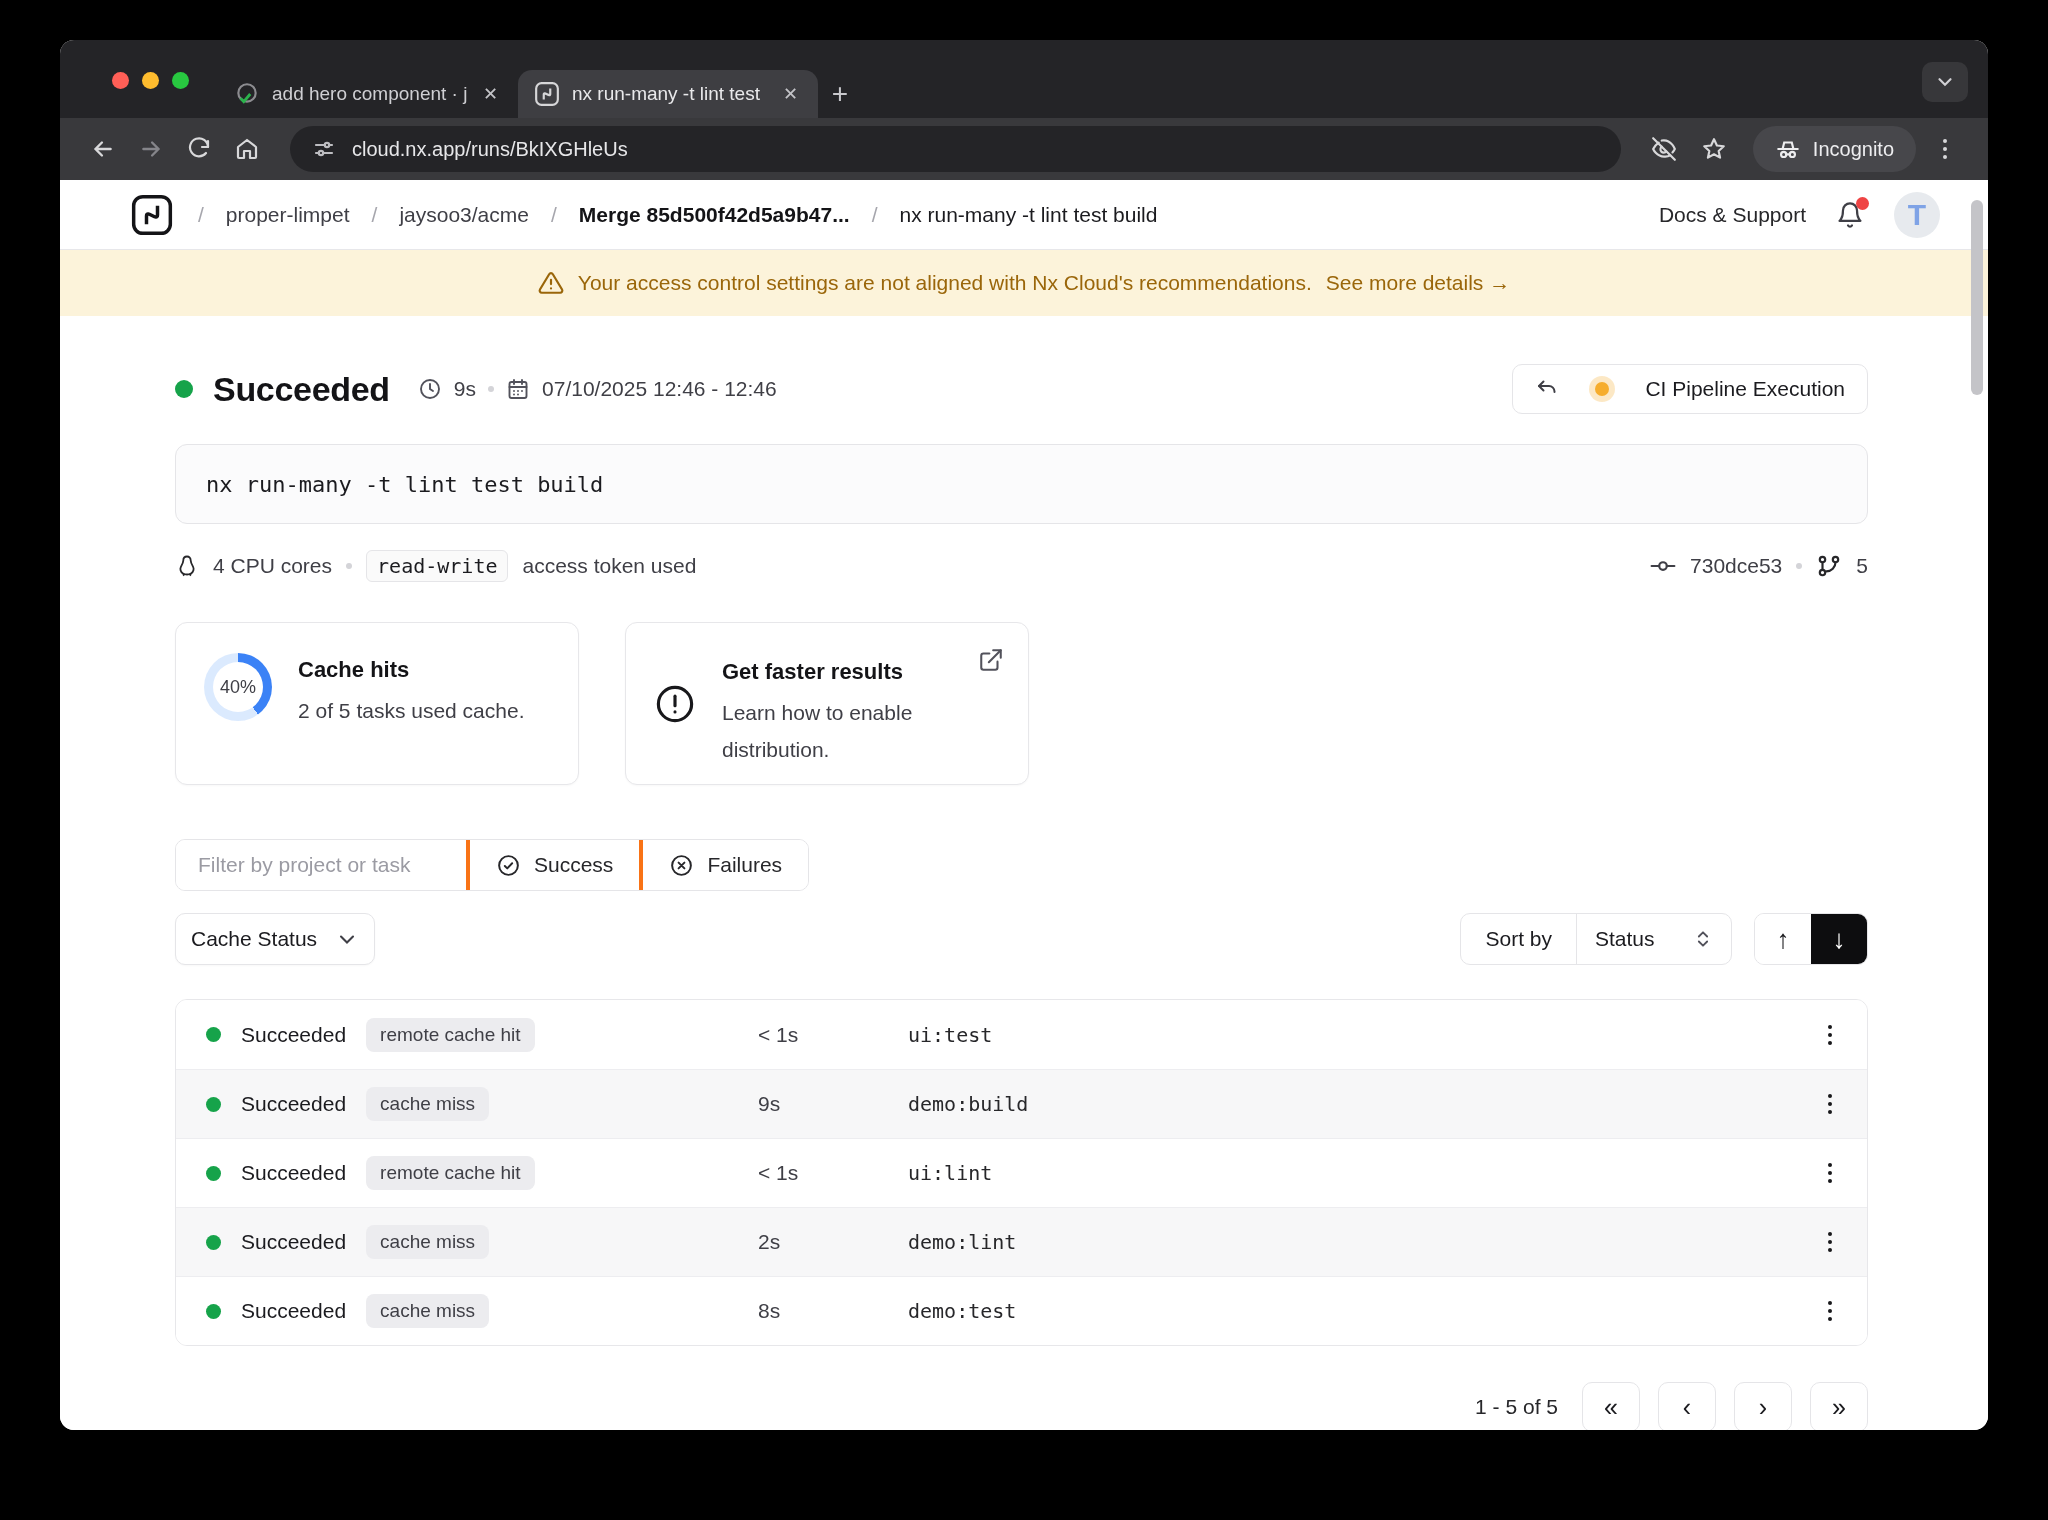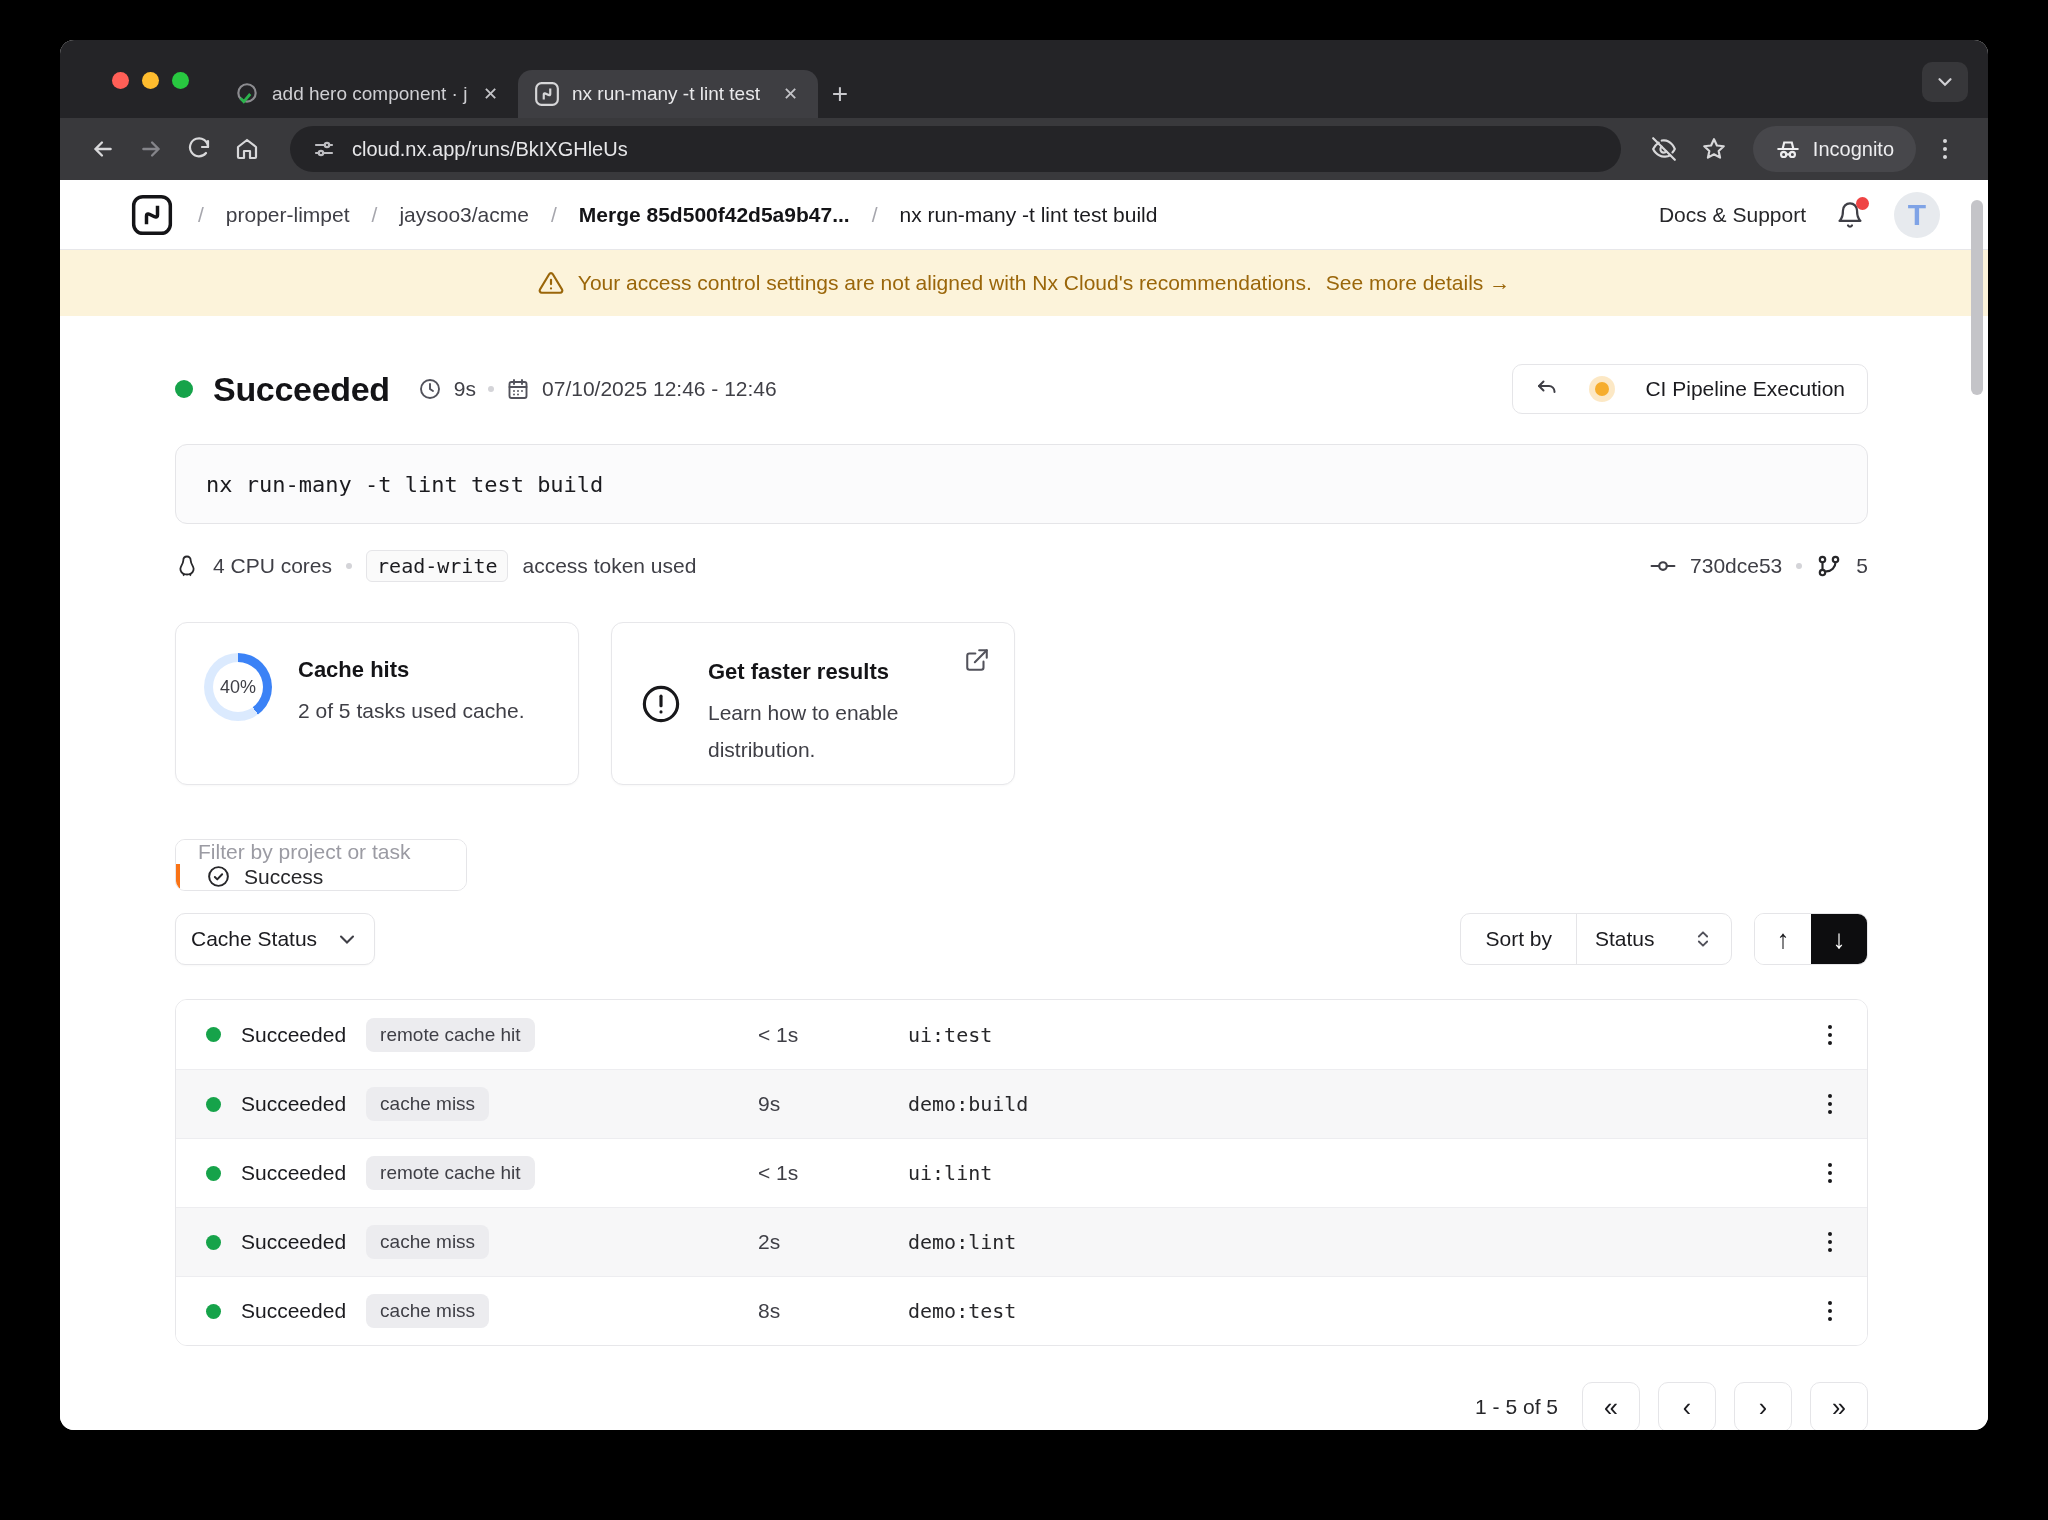--- a/index.html
+++ b/index.html
@@ -67,34 +67,34 @@
     border-radius:10px; padding:12px 22px; font-size:21px; font-weight:500; color:#1b1b1f; background:#fff; }
   .ydot { width:14px; height:14px; border-radius:50%; background:#f6ad2d; box-shadow:0 0 0 6px rgba(246,173,45,.28); margin:0 4px; }
 
   .cmdbox { margin-top:30px; height:80px; border:1px solid #e5e5e8; border-radius:12px; background:#fbfbfc;
     display:flex; align-items:center; padding:0 30px; font-size:22px; color:#1b1b1f; }
 
   .metarow { margin-top:26px; display:flex; align-items:center; gap:14px; color:#3f3f46; font-size:21px; }
   .token-badge { font-size:20px; border:1px solid #e5e5e8; background:#fafafa; border-radius:6px; padding:3px 10px; color:#1b1b1f; }
   .metarow .right { margin-left:auto; display:flex; align-items:center; gap:14px; }
 
-  .cards { margin-top:40px; display:flex; gap:32px; }
+  .cards { margin-top:40px; display:flex; gap:46px; }
   .card { width:404px; height:163px; border:1px solid #e7e7ea; border-radius:12px; background:#fff;
     padding:30px 28px; display:flex; gap:26px; position:relative; box-shadow:0 1px 2px rgba(0,0,0,.03); }
   .donut { width:68px; height:68px; border-radius:50%; flex:none; align-self:flex-start;
     background:conic-gradient(#3b82f6 0 40%, #dbeafe 40% 100%); display:flex; align-items:center; justify-content:center; }
   .donut .hole { width:50px; height:50px; border-radius:50%; background:#fff; display:flex; align-items:center;
     justify-content:center; font-size:18px; color:#3f3f46; }
   .card h3 { font-size:22px; font-weight:600; color:#141417; margin:4px 0 10px; }
   .card .sub { font-size:21px; color:#3f3f46; line-height:1.75; }
   .card .cicon { flex:none; align-self:center; color:#18181b; }
   .extlink { position:absolute; top:24px; right:24px; color:#52525b; }
 
   .filtergroup { margin-top:54px; display:inline-flex; height:52px; border:1px solid #e5e5e8;
-    border-radius:10px; overflow:hidden; background:#fff;flex-direction:column; }
+    border-radius:10px; overflow:hidden; background:#fff; }
   .filtergroup input { border:none; outline:none; width:290px; padding:0 22px; font-size:21px;
     font-family:"Liberation Sans", sans-serif; color:#18181b; }
   .filtergroup input::placeholder { color:#9b9ba3; }
   .fbtn { display:flex; align-items:center; gap:13px; padding:0 26px; border-left:4px solid #f97316;
     font-size:21px; color:#27272a; background:#fff; }
 
   .controlsrow { margin-top:22px; display:flex; align-items:center; }
   .cachestatus { display:inline-flex; align-items:center; gap:18px; height:52px; padding:0 15px;
     border:1px solid #e5e5e8; border-radius:10px; font-size:21px; color:#1b1b1f; background:#fff; box-shadow:0 1px 2px rgba(0,0,0,.03); }
   .controlsrow .right { margin-left:auto; display:flex; align-items:center; gap:22px; }

